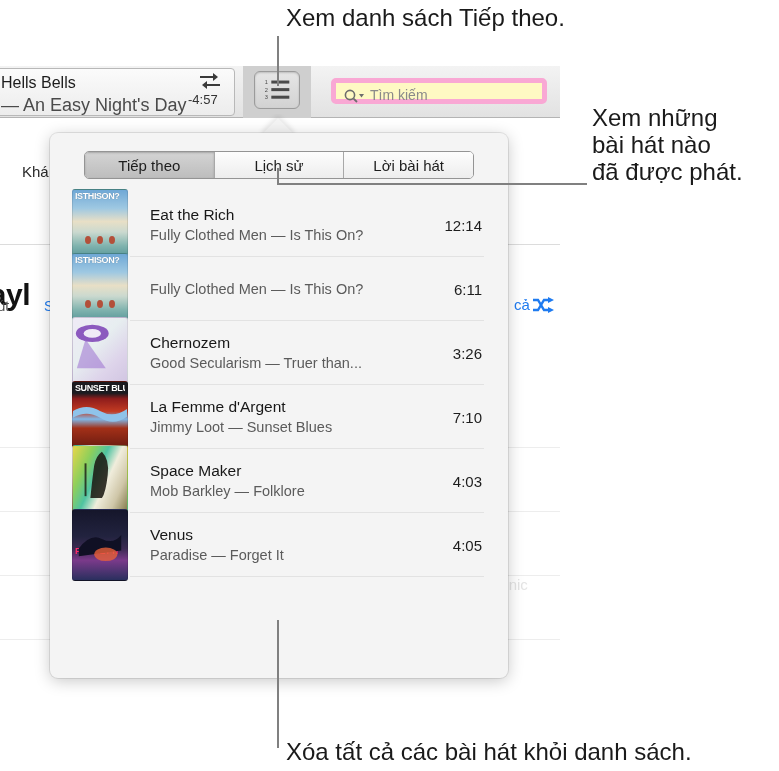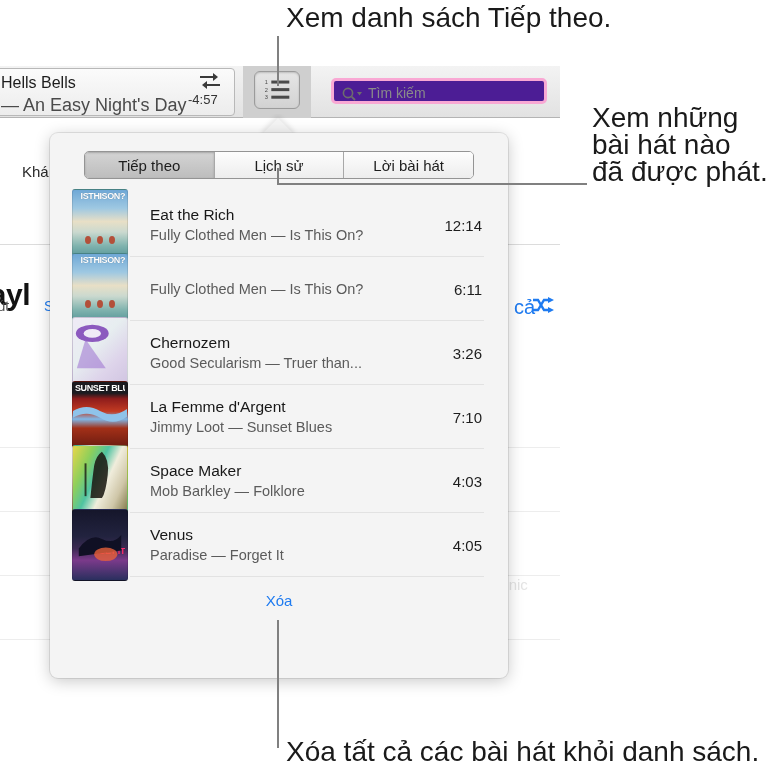--- a/index.html
+++ b/index.html
@@ -13,21 +13,21 @@
     font-family: "Liberation Sans", "DejaVu Sans", sans-serif;
     position: relative;
     overflow: hidden;
     -webkit-font-smoothing: antialiased;
   }
 
   
   .callout {
     position: absolute;
     color: #1a1a1a;
-    font-size: 28px;
+    font-size: 24px;
     line-height: 27px;
     white-space: pre;
     font-family: "Liberation Sans", "DejaVu Sans", sans-serif;
   }
   .callout-top     { left: 286px; top: 4px; }
   .callout-right   { left: 592px; top: 104px; }
   .callout-bottom  { left: 286px; top: 738px; }
 
   
   .leader {
@@ -104,22 +104,22 @@
     left: 243px; top: 66px;
     width: 68px; height: 52px;
     background: #cfcfcf;
   }
 
   
   .search-field {
     position: absolute;
     left: 331px; top: 78px;
     width: 216px; height: 26px;
-    background: #4c1d95;
-    border: 3px solid #f9a8d4;
+    background: #fef9c3;
+    border: 5px solid #f9a8d4;
     border-radius: 5px;
     box-sizing: border-box;
   }
   .search-icon-wrap {
     position: absolute; left: 7px; top: 4px;
     width: 26px; height: 18px;
   }
   .search-placeholder {
     position: absolute; left: 34px; top: 4px;
     font-size: 14px; color: #8a8a8a;
@@ -152,21 +152,21 @@
   .bg-sub-link {
     position: absolute; left: 44px; top: 298px;
     font-size: 14px; color: #1f7bf0;
   }
   .bg-shuffle-text {
     position: absolute; left: 478px; top: 296px;
     font-size: 15px; color: #c9def8;
   }
   .bg-shuffle-ca {
     position: absolute; left: 514px; top: 296px;
-    font-size: 20px; color: #1f7bf0;
+    font-size: 15px; color: #1f7bf0;
   }
   .bg-shuffle-icon {
     position: absolute; left: 532px; top: 296px;
     width: 24px; height: 18px;
   }
 
   
   .bg-rows {
     position: absolute;
     left: 0; top: 318px; width: 560px; height: 360px;
@@ -263,21 +263,20 @@
     background: #e2e2e2;
   }
   .art {
     width: 56px; height: 72px;
     border-radius: 3px;
     flex: 0 0 56px;
     position: relative;
     overflow: hidden;
     border: 1px solid rgba(0,0,0,.10);
     box-sizing: border-box;
-    text-align: right;
   }
   .art-label {
     position: absolute;
     top: 1px; left: 2px; right: 2px;
     font-size: 9px;
     font-weight: bold;
     letter-spacing: -0.4px;
     color: #fff;
     white-space: nowrap;
     overflow: hidden;
@@ -526,21 +525,20 @@
       </div>
       <div class="meta">
         <div class="song-title">Venus</div>
         <div class="song-sub">Paradise — Forget It</div>
       </div>
       <div class="dur">4:05</div>
     </div>
 
   </div>
 
-  <div class="clear-link">Xóa</div>
 </div>
 
 <div class="leader leader-v" id="leader-top"></div>
 <div class="callout callout-top">Xem danh sách Tiếp theo.</div>
 
 <div class="leader leader-v" id="leader-right-up"></div>
 <div class="leader leader-h" id="leader-right-seg"></div>
 <div class="callout callout-right">Xem những
 bài hát nào
 đã được phát.</div>

